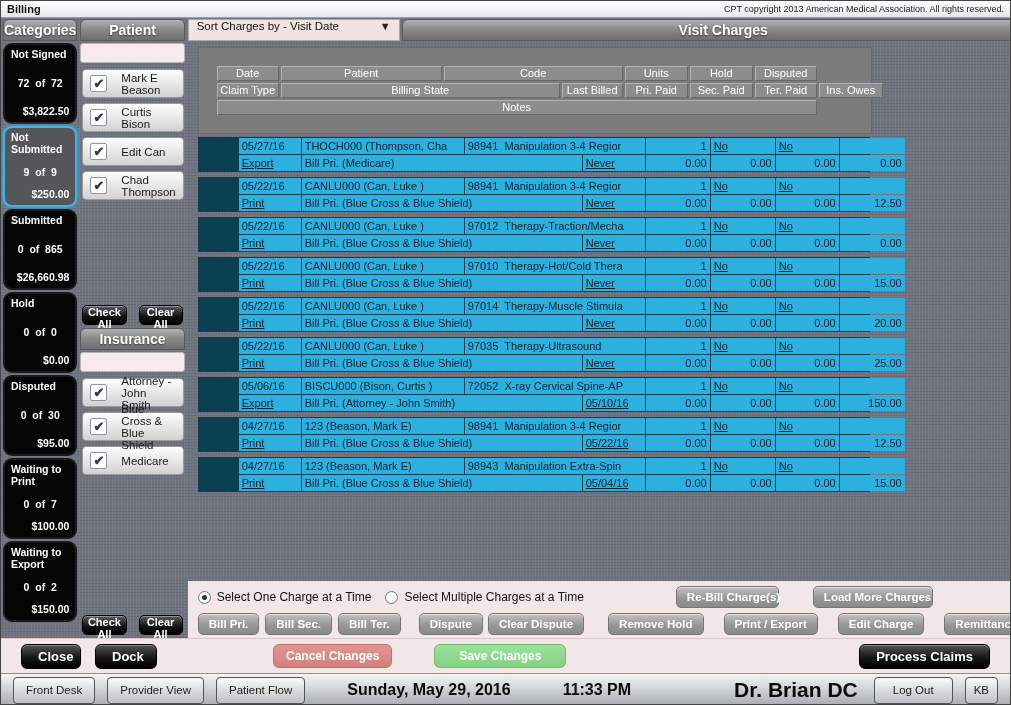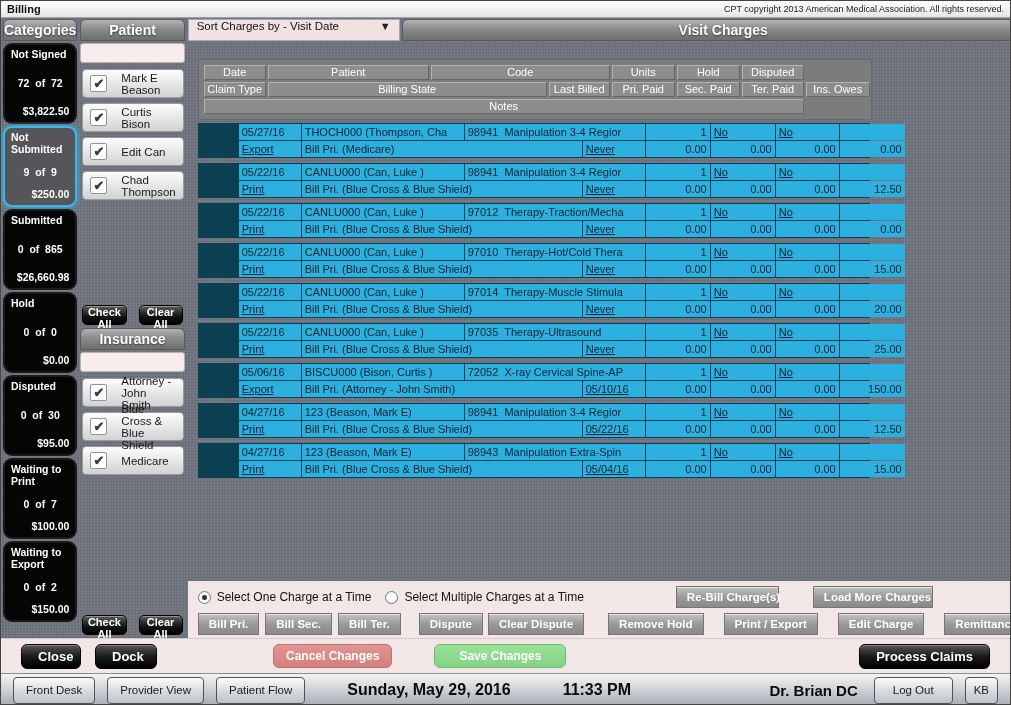--- a/index.html
+++ b/index.html
@@ -102,22 +102,22 @@
   .sort-dropdown{
     width:212px; flex:none;
     background:#f2e3e3; border:1px solid #a8a8a8;
     display:flex; align-items:flex-start; justify-content:space-between;
     padding:0 8px; font-size:11.5px; color:#111; cursor:pointer;
   }
   .sort-dropdown .arrow{ font-size:11px; color:#222; }
   .charges-title{ flex:1; margin-left:2px; }
 
   .table-header{
-    margin:18px 0 0 10px; width:674px; flex:none;
-    background:#7c7c7c; border:1px solid #6a6a6a; padding:4px;
+    margin:6px 0 0 10px; width:674px; flex:none;
+    background:#7c7c7c; border:1px solid #6a6a6a; padding:17px;
   }
   .th-row{ display:grid; grid-template-columns:64px 163px 118px 63px 65px 65px 64px 66px; }
   .th-cell{
     height:15px; margin:1px;
     background:#8d8d8d;
     border-top:1px solid #b2b2b2; border-left:1px solid #b2b2b2;
     border-right:1px solid #676767; border-bottom:1px solid #676767;
     color:#fff; font-size:11px; text-align:center; line-height:13px;
     overflow:hidden; white-space:nowrap;
   }
@@ -144,21 +144,21 @@
   .footer-row1{ display:flex; align-items:center; height:22px; }
   .radio{
     width:13px; height:13px; border-radius:50%;
     background:radial-gradient(#fff 55%,#d7dadd); border:1px solid #767c82;
     position:relative; flex:none; cursor:pointer;
   }
   .radio.on::after{ content:''; position:absolute; inset:3px; background:#2e3338; border-radius:50%; }
   .radio-label{ font-size:12px; color:#111; margin:0 14px 0 6px; }
   .gray-btn{
     background:linear-gradient(#c2c2c2,#979797 55%,#8a8a8a);
-    border:1px solid #767676; border-radius:0;
+    border:1px solid #767676; border-radius:5px;
     color:#fff; font-weight:bold; font-size:11.5px;
     height:22px; padding:0 10px;
     box-shadow:inset 0 1px 0 rgba(255,255,255,.55);
     cursor:pointer; font-family:"Liberation Sans",sans-serif; white-space:nowrap;
   }
   .footer-row2{ display:flex; margin-top:5px; }
 
   
   .action-bar{
     height:35px; background:#f2e6e6; border-top:1px solid #d8caca;
@@ -203,21 +203,21 @@
   }
   .nav-btn{
     background:linear-gradient(#fbfbfb,#d6d9dc 55%,#bfc3c7);
     border:1px solid #4f545a; border-radius:4px;
     height:27px; padding:0 12px; margin-right:12px;
     font-size:11.5px; color:#1d1d1d; cursor:pointer;
     font-family:"Liberation Sans",sans-serif; white-space:nowrap;
   }
   .sb-date{ font-weight:bold; font-size:16px; color:#0b0b0b; margin-left:30px; }
   .sb-time{ font-weight:bold; font-size:16px; color:#0b0b0b; margin-left:52px; }
-  .sb-user{ font-weight:bold; font-size:15px; color:#0b0b0b; margin-left:auto; margin-right:16px; }
+  .sb-user{ font-weight:bold; font-size:21px; color:#0b0b0b; margin-left:auto; margin-right:16px; }
 </style>
 </head>
 <body>
 
 <div class="titlebar">
   <span class="wtitle">Billing</span>
   <span class="copy">CPT copyright 2013 American Medical Association. All rights reserved.</span>
 </div>
 
 <div class="main">

